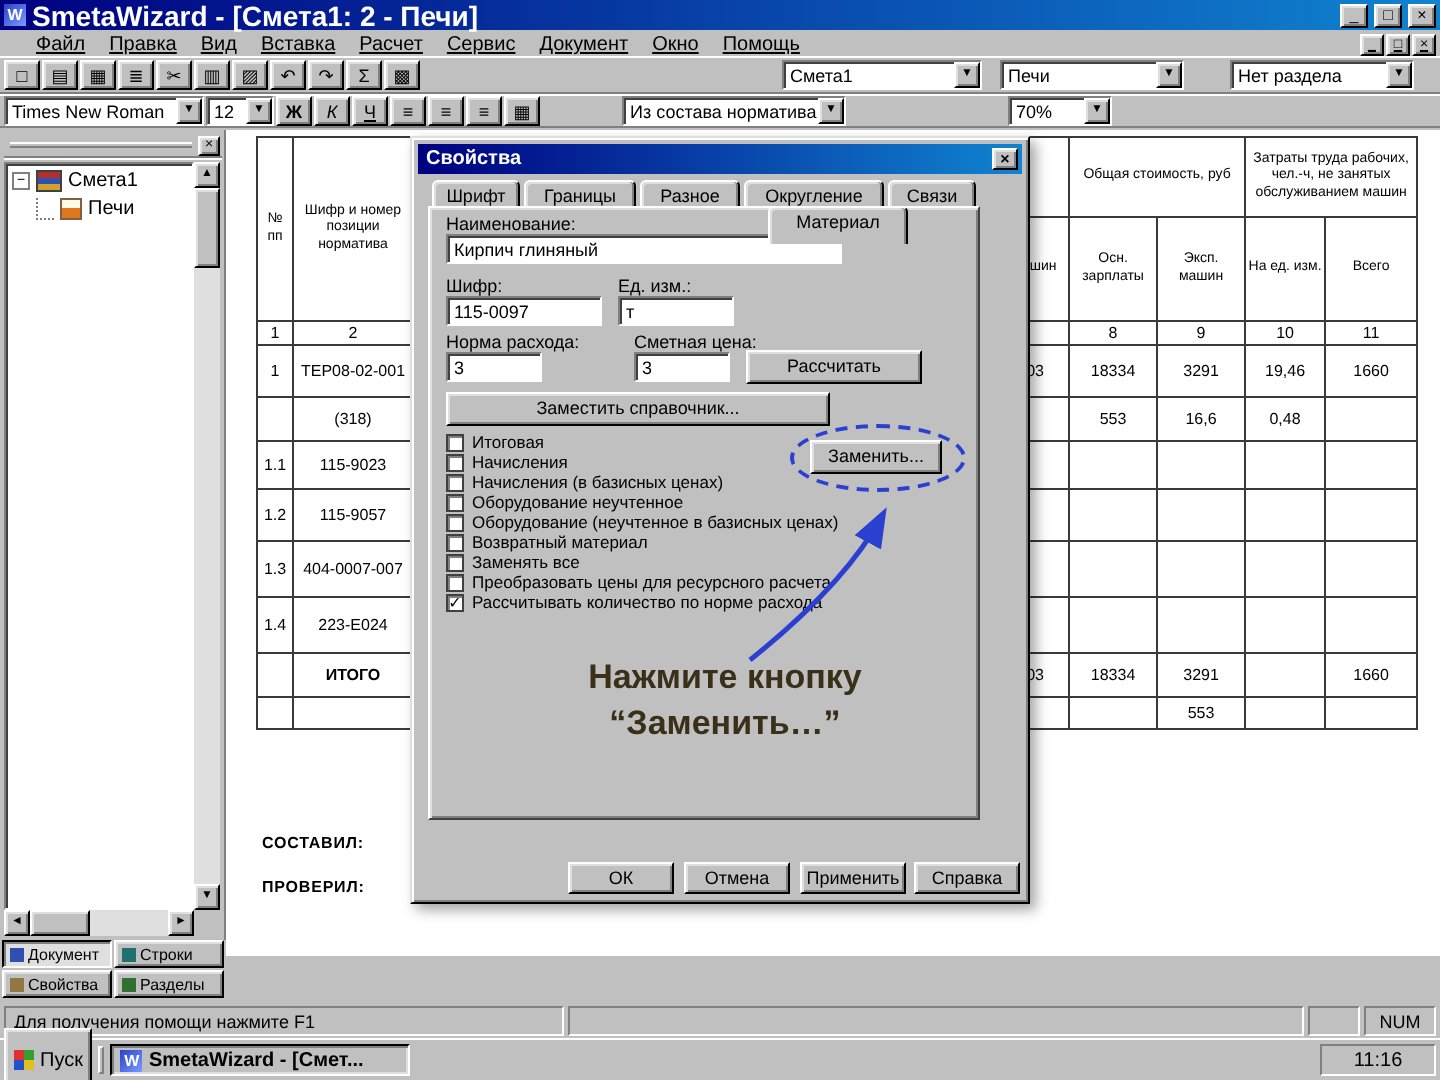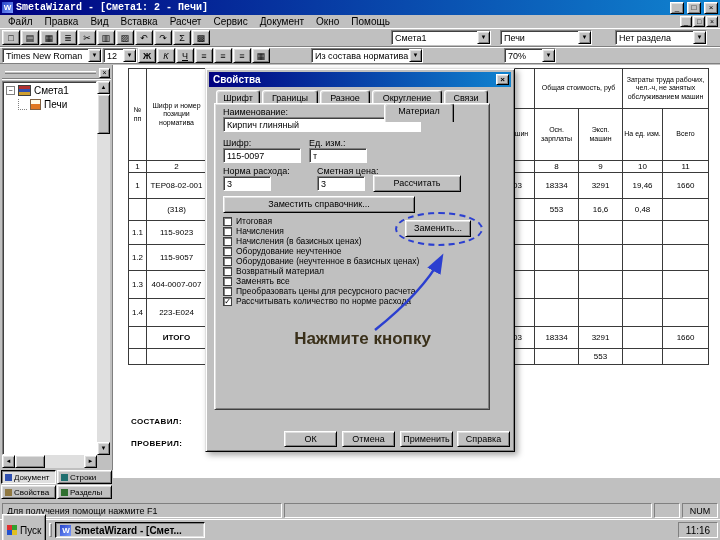--- a/index.html
+++ b/index.html
@@ -13,25 +13,25 @@
          box-shadow: inset 1px 1px 0 #808080, inset -1px -1px 0 #dfdfdf; }
   .sunken { background:#fff; border:1px solid; border-color:#808080 #fff #fff #808080;
          box-shadow: inset 1px 1px 0 #404040; }
 
   
   .titlebar { position:absolute; left:0; top:0; width:720px; height:15px;
       background:linear-gradient(90deg,#000080,#1084d0); display:flex; align-items:center; gap:3px; padding:0 2px; }
   .appicon { width:11px; height:11px; background:linear-gradient(135deg,#2744c8,#7b9bff);
       color:#fff; font-size:8px; font-weight:bold; text-align:center; line-height:11px; flex:0 0 auto; }
   .appicon::after { content:"W"; }
-  .titletext { color:#fff; font-weight:bold; font-size:10px; flex:1; white-space:nowrap; overflow:hidden;font-family:Liberation Mono, monospace; }
+  .titletext { color:#fff; font-weight:bold; font-size:14px; flex:1; white-space:nowrap; overflow:hidden; }
   .wbtn { width:14px; height:12px; font-size:8px; line-height:10px; text-align:center; flex:0 0 auto; }
 
   
-  .menubar { position:absolute; left:0; top:15px; width:720px; height:13px; display:flex; align-items:center; padding-left:2px; }
+  .menubar { position:absolute; left:0; top:15px; width:720px; height:13px; display:flex; align-items:flex-end; padding-left:12px;text-decoration:underline; }
   .menu-item { font-size:10px; padding:0 6px; white-space:nowrap; }
   .mdi-btns { margin-left:auto; display:flex; gap:1px; padding-right:2px; }
   .mdi-btn { width:12px; height:11px; font-size:7px; line-height:9px; text-align:center; }
 
   
   .toolbar { position:absolute; left:0; width:720px; background:#c0c0c0;
       border-top:1px solid #fff; border-bottom:1px solid #808080;
       display:flex; align-items:center; gap:1px; padding:1px 2px; }
   #tb1 { top:28px; height:19px; }
   #tb2 { top:47px; height:17px; }
@@ -122,21 +122,21 @@
 
   
   .taskbar { position:absolute; left:0; top:519px; width:720px; height:21px; background:#c0c0c0;
       border-top:1px solid #fff; display:flex; align-items:center; gap:3px; padding:0 2px; }
   .startbtn { height:32px; display:flex; align-items:center; gap:3px; padding:0 4px; font-size:10px; font-weight:normal; }
   .winlogo { width:10px; height:10px; display:grid; grid-template-columns:5px 5px; grid-template-rows:5px 5px; }
   .winlogo span:nth-child(1){background:#e03030;} .winlogo span:nth-child(2){background:#30a030;}
   .winlogo span:nth-child(3){background:#2050d0;} .winlogo span:nth-child(4){background:#e0c020;}
   .grip { width:3px; height:14px; border:1px solid; border-color:#fff #808080 #808080 #fff; }
   .taskbtn { height:16px; width:150px; display:flex; align-items:center; gap:3px; padding:0 4px; font-size:10px; font-weight:bold; white-space:nowrap; overflow:hidden; }
-  .tray { margin-left:auto; width:40px; height:16px; border:1px solid; border-color:#808080 #fff #fff #808080;
+  .tray { margin-left:auto; width:58px; height:16px; border:1px solid; border-color:#808080 #fff #fff #808080;
       font-size:10px; display:flex; align-items:center; justify-content:center; }
 </style>
 </head>
 <body>
 
 <div class="screen">
 
   <div class="titlebar">
     <span class="appicon"></span>
     <span class="titletext">SmetaWizard - [Смета1: 2 - Печи]</span>
@@ -478,20 +478,21 @@
   <svg class="tut-arrow" viewBox="0 0 120 85">
     <defs>
       <marker id="ah" markerWidth="9" markerHeight="8" refX="6" refY="3" orient="auto">
         <path d="M0,0 L8,3 L0,6 z" fill="#2b3fd0"></path>
       </marker>
     </defs>
     <path d="M30,82 C55,62 82,36 96,10" stroke="#2b3fd0" stroke-width="2.5" fill="none" marker-end="url(#ah)"></path>
   </svg>
   <div class="tut-text">
     <div>Нажмите кнопку</div>
+    <div>“Заменить…”</div>
   </div>
 
   <div class="statusbar">
     <span class="spanel" style="width:280px">Для получения помощи нажмите F1</span>
     <span class="spanel" style="flex:1"></span>
     <span class="spanel" style="width:26px"></span>
     <span class="spanel" style="width:36px;justify-content:center">NUM</span>
   </div>
 
   <div class="taskbar">

